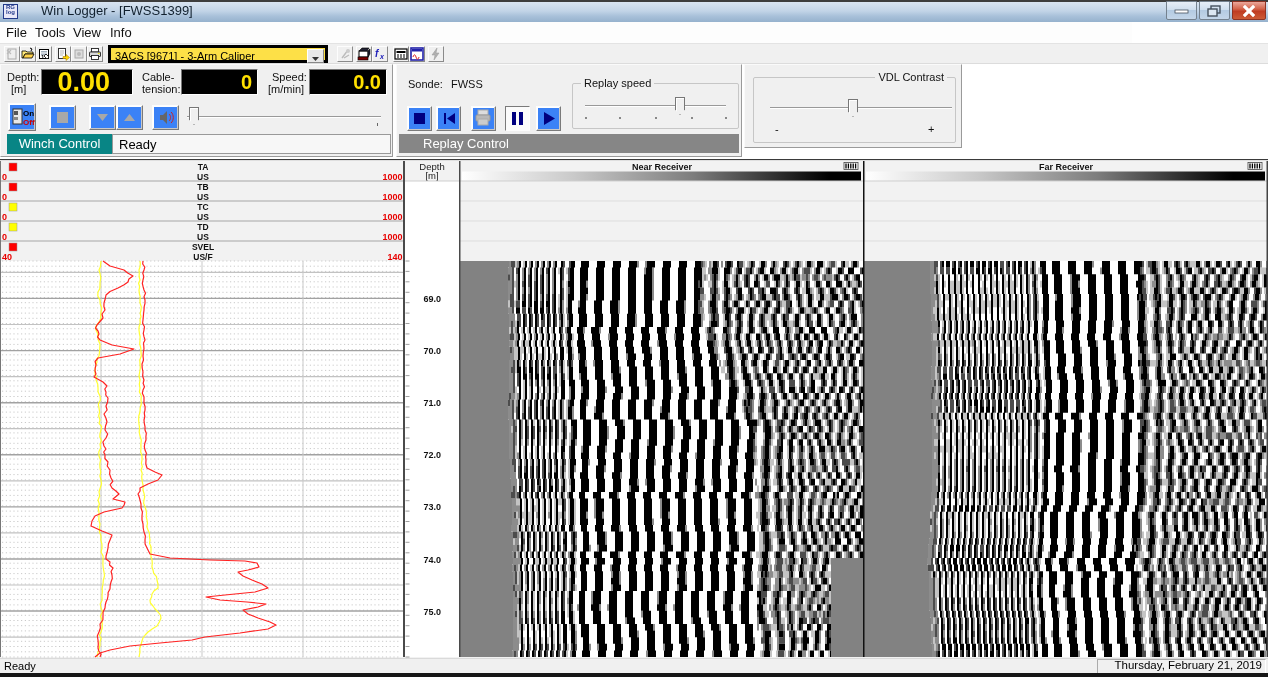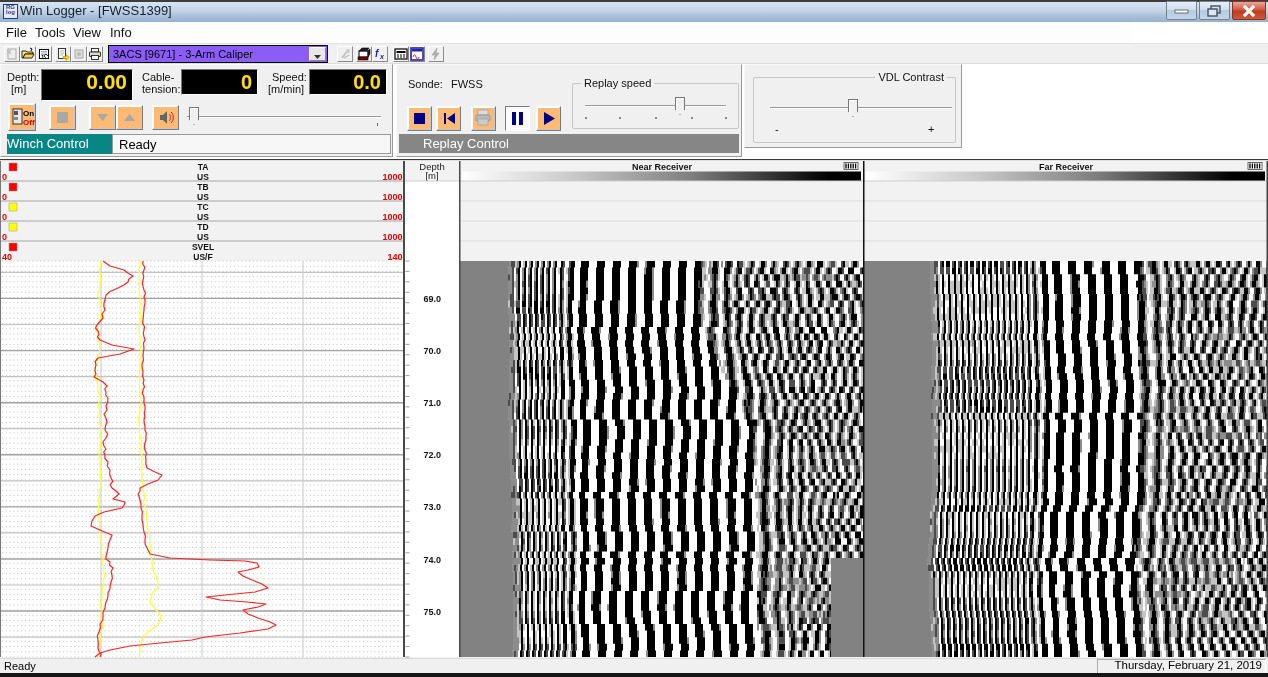--- a/index.html
+++ b/index.html
@@ -1,35 +1,35 @@
 <!DOCTYPE html>
 <html><head><meta charset="utf-8"><style>
 *{margin:0;padding:0;box-sizing:border-box}
 body{width:1268px;height:677px;font-family:"Liberation Sans",sans-serif;overflow:hidden;position:relative;background:#fff}
 .abs{position:absolute}
 .titlebar{left:0;top:0;width:1268px;height:22px;background:linear-gradient(180deg,#d9e4f1 0%,#c2d4e7 45%,#a9c1da 70%,#96b2cd 100%);border-top:2px solid #3d3d3d}
 .ticon{left:3px;top:4px;width:15px;height:15px;background:#e8e8f8;border:1px solid #223a8a;font-size:6px;line-height:5px;color:#223a8a;font-weight:bold;text-align:center;overflow:hidden}
-.ttxt{left:20px;top:3px;font-size:13px;color:#11202e}
+.ttxt{left:41px;top:3px;font-size:13px;color:#11202e}
 .wbtn{top:1px;height:19px;border:1px solid #74818e;border-radius:0 0 2px 2px}
 .wmin{left:1166px;width:31px;background:linear-gradient(180deg,#e7eef7 0%,#cfdeee 45%,#b4cbe2 50%,#c4d6e9 100%)}
 .wmax{left:1199px;width:31px;background:linear-gradient(180deg,#e7eef7 0%,#cfdeee 45%,#b4cbe2 50%,#c4d6e9 100%)}
 .wcls{left:1232px;width:34px;background:linear-gradient(180deg,#eba79a 0%,#d4654c 40%,#c03c22 55%,#cc5a35 100%);border-color:#8e3323}
 .menubar{left:0;top:22px;width:1132px;height:21px;background:#fdfdfd}
 .menubar span{position:absolute;top:3px;font-size:13px;color:#111}
 .toolbar{left:0;top:43px;width:1268px;height:21px;background:#f0f0f0;border-top:1px solid #e3e3e3;border-bottom:1px solid #dcdcdc}
 .tbtn{position:absolute;top:2px;width:16px;height:16px;border:1px solid;border-color:#fdfdfd #8a8a8a #8a8a8a #fdfdfd;background:#f0f0f0;font-size:9px;text-align:center;line-height:14px}
-.combo{position:absolute;left:108px;top:1px;width:220px;height:18px;background:#8b5cf6;border:1px solid #000000}
+.combo{position:absolute;left:108px;top:1px;width:220px;height:18px;background:#fde047;border:3px solid #000000}
 .combo .tx{position:absolute;left:4px;top:2px;font-size:11px;color:#000}
 .combo .drop{position:absolute;right:1px;top:1px;width:17px;height:14px;background:#e8e8e8;border:1px solid;border-color:#fff #888 #888 #fff}
 .panelrow{left:0;top:64px;width:1268px;height:95px;background:#fff}
 .panel{position:absolute;background:#f0f0f0;border:1px solid;border-color:#fafafa #9a9a9a #9a9a9a #fafafa}
 .lbl{position:absolute;font-size:11px;color:#111}
 .lcd{position:absolute;background:#000;border:1px solid;border-color:#777 #fff #fff #777;color:#ffe000;font-weight:bold;text-align:right}
-.btn3{position:absolute;background:#fdba74;border:1px solid;border-color:#fdfdfd #7a7a7a #7a7a7a #fdfdfd;box-shadow:inset -1px -1px 0 #c8c8c8,inset 1px 1px 0 #fff}
-.teal{position:absolute;left:6px;top:69px;width:105px;height:20px;background:#088585;color:#fff;font-size:13px;line-height:20px}
+.btn3{position:absolute;background:#3b82f6;border:1px solid;border-color:#fdfdfd #7a7a7a #7a7a7a #fdfdfd;box-shadow:inset -1px -1px 0 #c8c8c8,inset 1px 1px 0 #fff}
+.teal{position:absolute;left:6px;top:69px;width:105px;height:20px;background:#088585;color:#fff;font-size:13px;text-align:center;line-height:20px}
 .gbox{position:absolute;border:1px solid #c6c6c6;border-radius:2px}
 .gbox .cap{position:absolute;top:-7px;background:#f0f0f0;font-size:11px;color:#111;padding:0 3px}
 .slider-groove{position:absolute;height:2px;background:#999;border-bottom:1px solid #fff}
 .sthumb{position:absolute;width:10px;height:18px;background:#f0f0f0;border:1px solid #777;box-shadow:inset 1px 1px 0 #fff;clip-path:polygon(0 0,100% 0,100% 70%,50% 100%,0 70%)}
 .statusbar{left:0;top:658px;width:1268px;height:15px;background:#f0f0f0;border-top:1px solid #dadada;font-size:11px}
 .bottomstrip{left:0;top:673px;width:1268px;height:4px;background:#161616}
 svg text{font-family:"Liberation Sans",sans-serif}
 </style></head>
 <body>
 <div class="abs titlebar"></div>
@@ -114,21 +114,21 @@
       <div class="tx">3ACS [9671] - 3-Arm Caliper</div>
       <div class="drop"><svg width="15" height="12">
           <path d="M4 5l3.5 4 3.5-4z" fill="#333"></path>
         </svg></div>
     </div>
 </div>
 <div class="abs panelrow">
 <div class="panel" style="left:0;top:0;width:393px;height:93px">
 <div class="lbl" style="left:6px;top:6px">Depth:</div>
       <div class="lbl" style="left:10px;top:18px">[m]</div>
-<div class="lcd" style="left:40px;top:4px;width:92px;height:32px;font-size:21px;line-height:24px;padding-right:5px">0.00</div>
+<div class="lcd" style="left:40px;top:4px;width:92px;height:26px;font-size:27px;line-height:24px;padding-right:22px">0.00</div>
 <div class="lbl" style="left:141px;top:6px">Cable-</div>
       <div class="lbl" style="left:141px;top:18px">tension:</div>
 <div class="lcd" style="left:180px;top:4px;width:77px;height:26px;font-size:20px;line-height:24px;padding-right:5px">0</div>
 <div class="lbl" style="left:271px;top:6px">Speed:</div>
       <div class="lbl" style="left:267px;top:18px">[m/min]</div>
 <div class="lcd" style="left:308px;top:4px;width:78px;height:26px;font-size:20px;line-height:24px;padding-right:5px">0.0</div>
 <div class="btn3" style="left:7px;top:38px;width:28px;height:28px"><svg width="26" height="26">
           <rect x="4" y="5" width="9" height="15" fill="#e8e8e8" stroke="#333"></rect>
           <rect x="5" y="7" width="4" height="4" fill="#555"></rect>
           <rect x="5" y="13" width="4" height="3" fill="#888"></rect>

